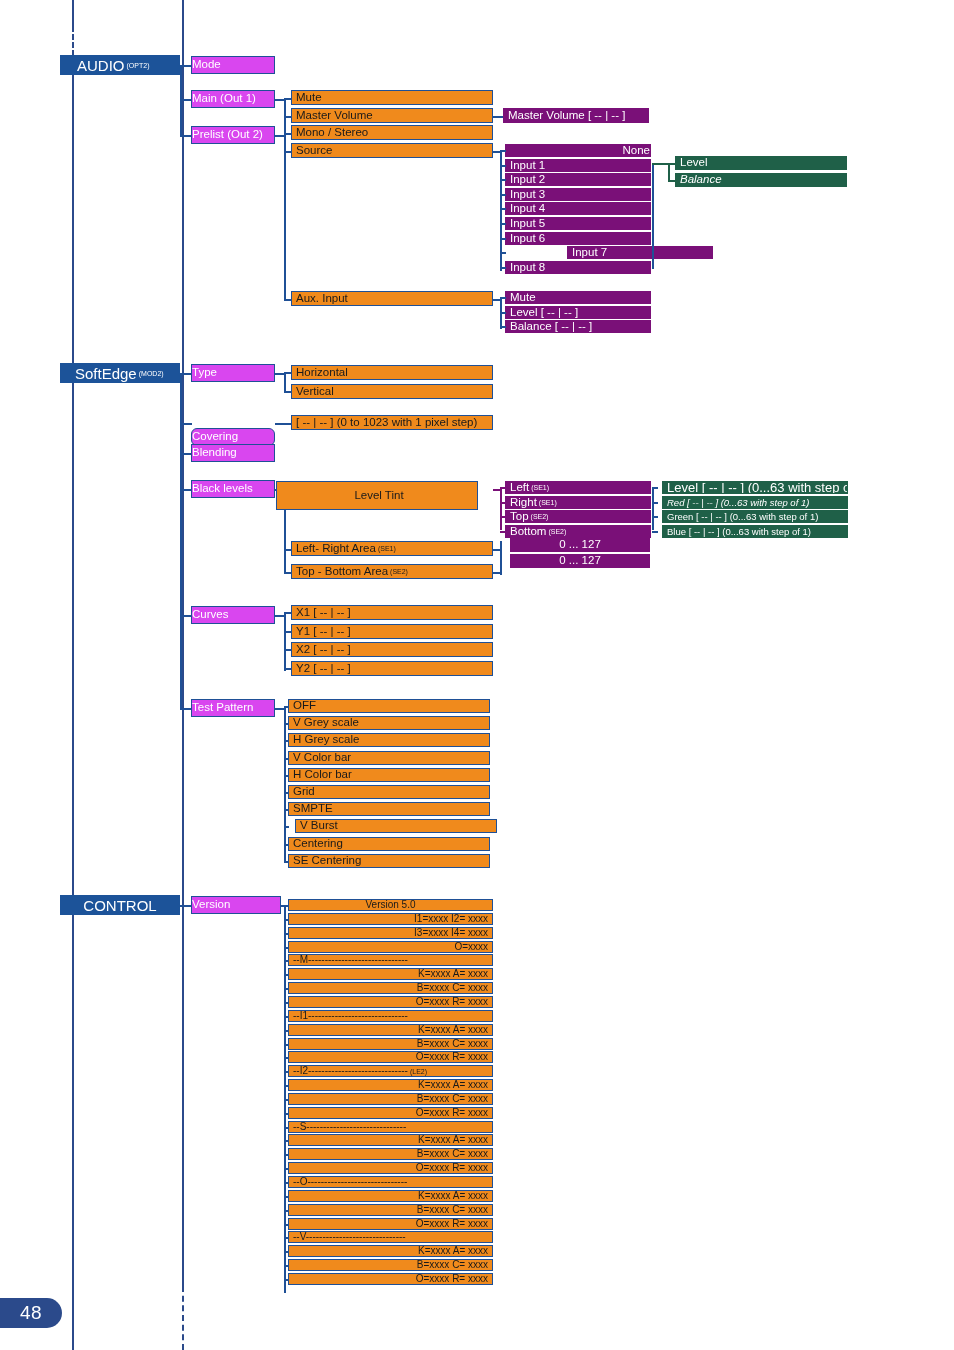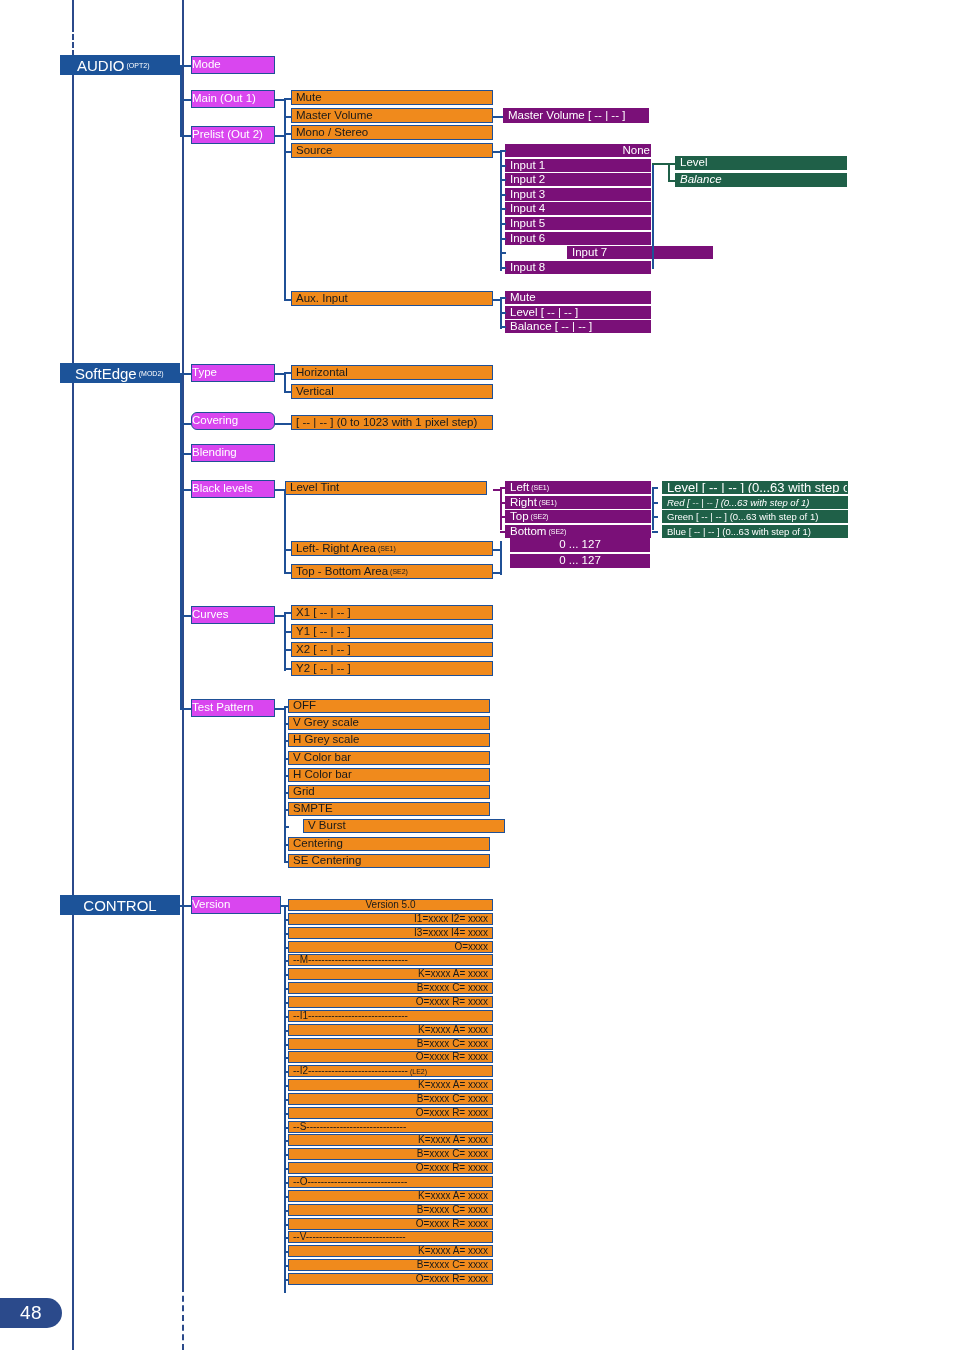--- a/index.html
+++ b/index.html
@@ -259,21 +259,21 @@
   <div class="ln-h" style="left:180px; top:373px; width:12px;"></div>
   <div class="ln-h" style="left:180px; top:423px; width:12px;"></div>
   <div class="ln-h" style="left:180px; top:453px; width:12px;"></div>
   <div class="ln-h" style="left:180px; top:489px; width:12px;"></div>
   <div class="ln-h" style="left:180px; top:615px; width:12px;"></div>
   <div class="ln-h" style="left:180px; top:708px; width:12px;"></div>
 
   <div class="node lvl2" style="left:191px; top:364px; width:84px; height:18px;">
     <span class="lbl">Type</span>
   </div>
-  <div class="node lvl2" style="left:191px; top:412px; width:84px; height:18px;border-radius:6px;">
+  <div class="node lvl2" style="left:191px; top:428px; width:84px; height:18px;border-radius:6px;">
     <span class="lbl">Covering</span>
   </div>
   <div class="node lvl2" style="left:191px; top:444px; width:84px; height:18px;">
     <span class="lbl">Blending</span>
   </div>
   <div class="node lvl2" style="left:191px; top:480px; width:84px; height:18px;">
     <span class="lbl">Black levels</span>
   </div>
   <div class="node lvl2" style="left:191px; top:606px; width:84px; height:18px;">
     <span class="lbl">Curves</span>
@@ -298,21 +298,21 @@
   <div class="node orange" style="left:291px; top:415px; width:202px; height:15px;">
     <span class="lbl">[ -- | -- ]    (0 to 1023 with 1 pixel step)</span>
   </div>
 
   <div class="ln-v" style="left:284px; top:489px; height:84px;"></div>
   <div class="ln-h" style="left:275px; top:489px; width:10px;"></div>
   <div class="ln-h" style="left:284px; top:489px; width:8px;"></div>
   <div class="ln-h" style="left:284px; top:549px; width:8px;"></div>
   <div class="ln-h" style="left:284px; top:572px; width:8px;"></div>
 
-  <div class="node orange" style="left:285px; top:481px; width:202px; height:14px;">
+  <div class="node orange" style="left:276px; top:481px; width:202px; height:29px;justify-content:center;">
     <span class="lbl">Level Tint</span>
   </div>
   <div class="node orange" style="left:291px; top:541px; width:202px; height:15px;">
     <span class="lbl">Left- Right Area</span>
     <span class="sup">(SE1)</span>
   </div>
   <div class="node orange" style="left:291px; top:564px; width:202px; height:15px;">
     <span class="lbl">Top - Bottom Area</span>
     <span class="sup">(SE2)</span>
   </div>
@@ -419,21 +419,21 @@
       </div>
       <div class="ln-h" style="left: 284px; top: 775px; width: 5px;"></div>
       <div class="node orange" style="left: 288px; top: 785px; width: 202px; height: 14px;">
         <span class="lbl">Grid</span>
       </div>
       <div class="ln-h" style="left: 284px; top: 792px; width: 5px;"></div>
       <div class="node orange" style="left: 288px; top: 802px; width: 202px; height: 14px;">
         <span class="lbl">SMPTE</span>
       </div>
       <div class="ln-h" style="left: 284px; top: 809px; width: 5px;"></div>
-      <div class="node orange" style="left: 303px; top: 819px; width: 202px; height: 14px;">
+      <div class="node orange" style="left: 295px; top: 819px; width: 202px; height: 14px;">
         <span class="lbl">V Burst</span>
       </div>
       <div class="ln-h" style="left: 284px; top: 826px; width: 5px;"></div>
       <div class="node orange" style="left: 288px; top: 837px; width: 202px; height: 14px;">
         <span class="lbl">Centering</span>
       </div>
       <div class="ln-h" style="left: 284px; top: 844px; width: 5px;"></div>
       <div class="node orange" style="left: 288px; top: 854px; width: 202px; height: 14px;">
         <span class="lbl">SE Centering</span>
       </div>

